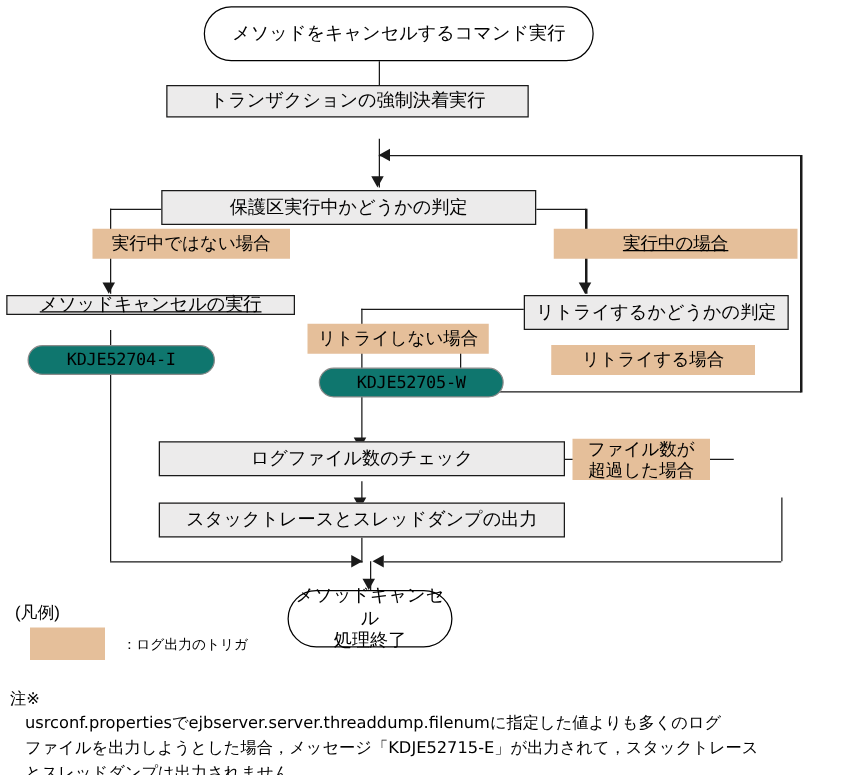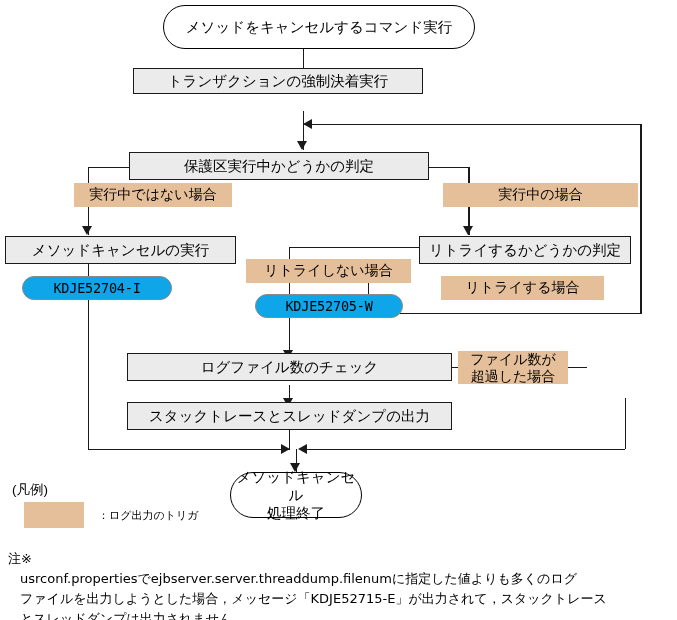--- a/index.html
+++ b/index.html
@@ -41,21 +41,21 @@
     font-size: 14.5px;
   }
   .trigger {
     background: #e5bf9a;
     border: 0;
     font-size: 14px;
   }
   .msg {
     border: 1.3px solid #8a8a8a;
     border-radius: 14px;
-    background: #0ea5e9;
+    background: #0f766e;
     font-size: 13.5px;
     font-family: "DejaVu Sans Mono", "Liberation Mono", monospace;
     letter-spacing: -0.2px;
   }
   .msg-multi {
     border: 1.3px solid #8a8a8a;
     border-radius: 11px;
     background: #ffffff;
     font-size: 13px;
     font-family: "DejaVu Sans Mono", "Liberation Mono", monospace;
@@ -167,29 +167,29 @@
   <div class="arrow arrow-down" style="left:290px; top:463px;"></div>
 
   <div class="node terminator" style="left:163px; top:5px; width:312px; height:44px;">メソッドをキャンセルするコマンド実行</div>
 
   <div class="node process" style="left:133px; top:68px; width:290px; height:26px;">トランザクションの強制決着実行</div>
 
   <div class="node process" style="left:129px; top:152px; width:300px; height:28px;">保護区実行中かどうかの判定</div>
 
   <div class="node trigger" style="left:74px; top:183px; width:158px; height:24px;">実行中ではない場合</div>
 
-  <div class="node trigger" style="left:443px; top:183px; width:195px; height:24px;">実行中の場合</div>
-
-  <div class="node process" style="left:5px; top:236px; width:231px; height:28px;">メソッドキャンセルの実行</div>
+  <div class="node trigger" style="left:443px; top:183px; width:195px; height:24px;text-decoration:underline;">実行中の場合</div>
+
+  <div class="node process" style="left:5px; top:236px; width:231px; height:16px;text-decoration:underline;">メソッドキャンセルの実行</div>
 
   <div class="node msg" style="left:22px; top:276px; width:150px; height:24px;">KDJE52704-I</div>
 
   <div class="node process" style="left:419px; top:236px; width:212px; height:28px;">リトライするかどうかの判定</div>
 
-  <div class="node trigger" style="left:246px; top:259px; width:165px; height:24px;">リトライしない場合</div>
+  <div class="node trigger" style="left:246px; top:259px; width:145px; height:24px;">リトライしない場合</div>
 
   <div class="node trigger" style="left:441px; top:276px; width:163px; height:24px;">リトライする場合</div>
 
   <div class="node msg" style="left:255px; top:294px; width:148px; height:24px;">KDJE52705-W</div>
 
   <div class="node process" style="left:127px; top:353px; width:325px; height:28px;">ログファイル数のチェック</div>
 
   <div class="node trigger" style="left:458px; top:351px; width:110px; height:33px; white-space:pre-line; line-height:1.15;">ファイル数が
 超過した場合</div>
 

